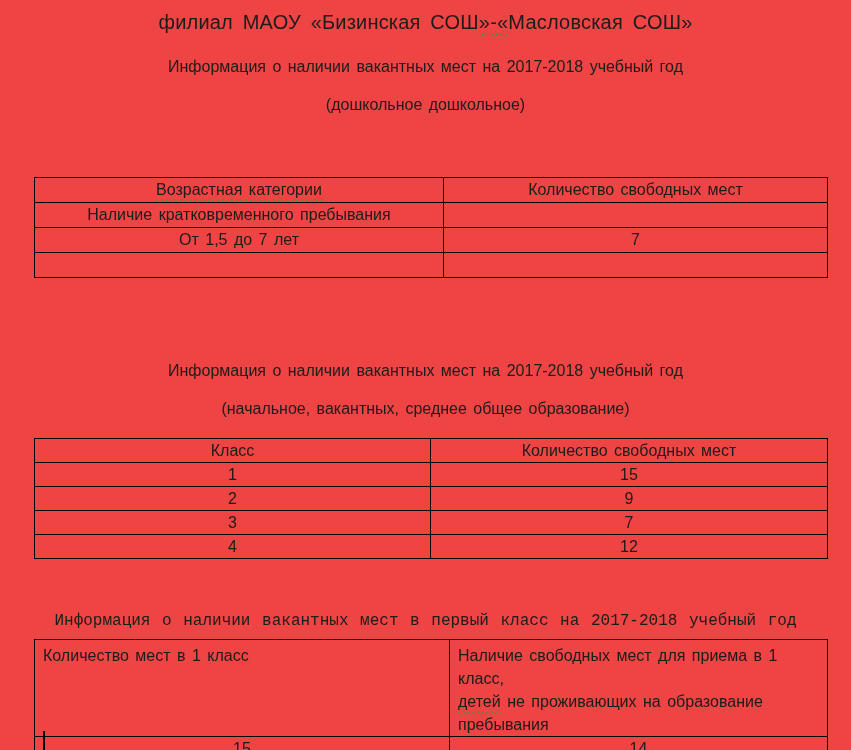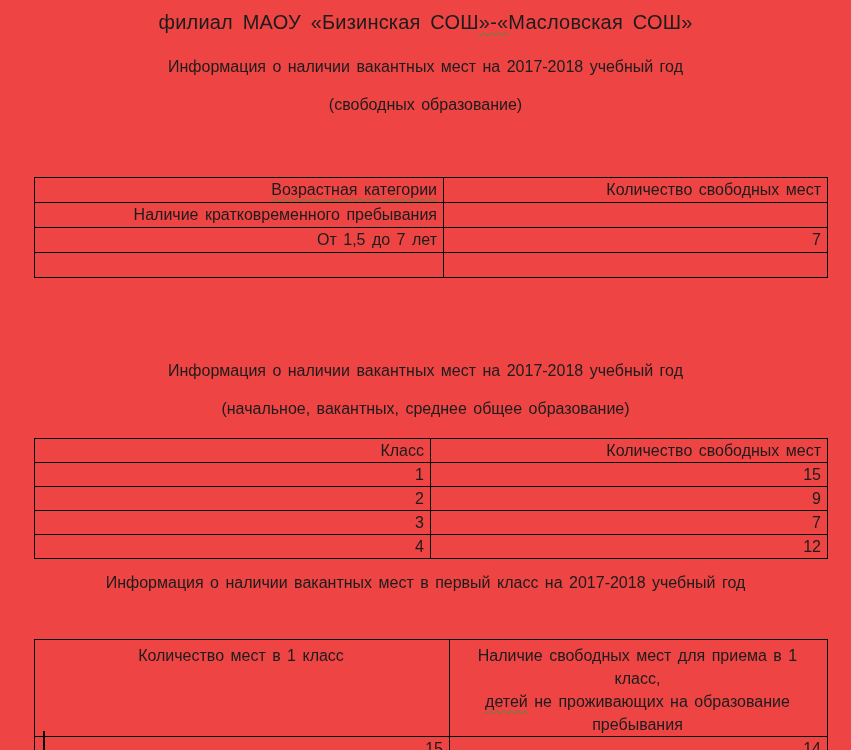--- a/index.html
+++ b/index.html
@@ -26,21 +26,21 @@
   .doc-title {
     top: 11px;
     font-size: 20px;
     word-spacing: 4px;
     letter-spacing: 0.2px;
   }
   .h-sub1 { top: 58px;  font-size: 16px; word-spacing: 2px; }
   .h-sub2 { top: 96px;  font-size: 16px; word-spacing: 2px; }
   .h-sec2 { top: 362px; font-size: 16px; word-spacing: 2px; }
   .h-sec2b{ top: 400px; font-size: 16px; word-spacing: 2px; }
-  .h-sec3 { top: 574px; font-size: 16px; word-spacing: 2px; }
+  .h-sec3 { top: 612px; font-size: 16px; word-spacing: 2px; font-family: Liberation Mono, monospace; }
 
   .squiggle {
     text-decoration-line: underline;
     text-decoration-style: wavy;
     text-decoration-color: #2f9b3a;
     text-decoration-thickness: 1px;
     text-underline-offset: 3px;
   }
 
   table.doc-table {
@@ -48,39 +48,39 @@
     left: 34px;
     width: 794px;
     border-collapse: collapse;
     table-layout: fixed;
     font-size: 16px;
     color: #1c1c1c;
   }
   table.doc-table td {
     border: 1.5px solid #000000;
     padding: 1px 6px;
-    text-align: right;
+    text-align: center;
     vertical-align: middle;
     word-spacing: 2px;
     overflow: hidden;
   }
 
   .t1 { top: 177px; }
   .t1 td { height: 22px; }
   .t1 .col1 { width: 396px; }
 
   .t2 { top: 438px; border-radius: 6px; }
   .t2 td { height: 21px; }
   .t2 .col1 { width: 383px; }
 
   .t3 { top: 639px; }
   .t3 .col1 { width: 396px; }
   .t3 td.hdr {
     height: 70px;
-    text-align: center;
+    text-align: left;
     vertical-align: top;
     padding: 4px 10px 0 8px;
     line-height: 23px;
   }
   .t3 td.val { height: 21px; }
 
   .text-cursor {
     position: absolute;
     left: 43px;
     top: 731px;
@@ -90,21 +90,21 @@
   }
 </style>
 </head>
 <body>
 
 <div class="page">
 
   <div class="line doc-title"><span>филиал МАОУ «Бизинская СОШ</span><span class="squiggle">»-«</span><span>Масловская СОШ»</span></div>
 
   <div class="line h-sub1">Информация о наличии вакантных мест на 2017-2018 учебный год</div>
-  <div class="line h-sub2">(свободных образование)</div>
+  <div class="line h-sub2">(дошкольное дошкольное)</div>
 
   <table class="doc-table t1">
     <tbody>
         <tr>
       <td class="col1"><span class="squiggle">Возрастная категории</span></td>
       <td>Количество свободных мест</td>
     </tr>
     <tr>
       <td class="col1">Наличие кратковременного пребывания</td>
       <td></td>

